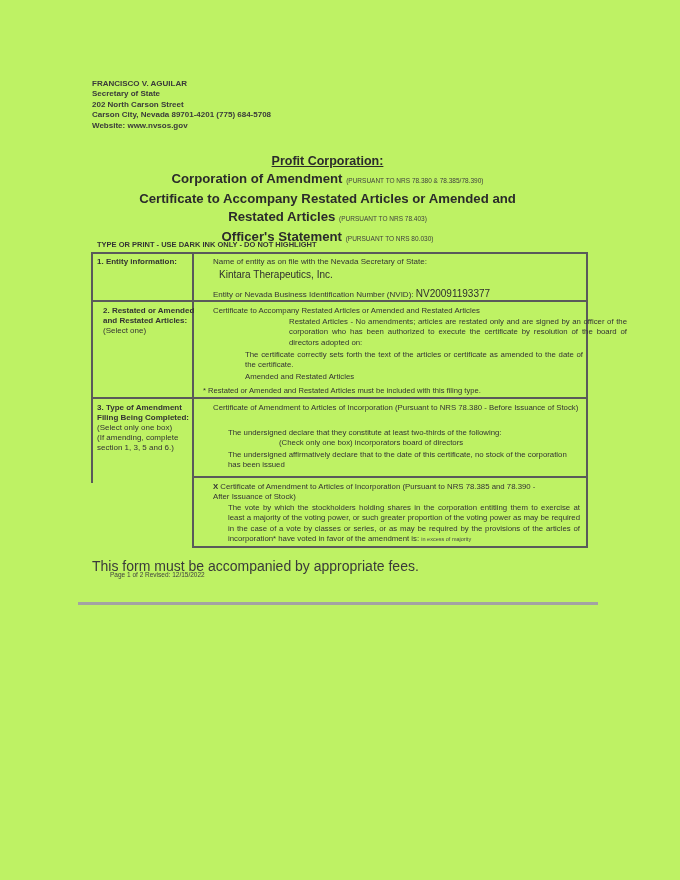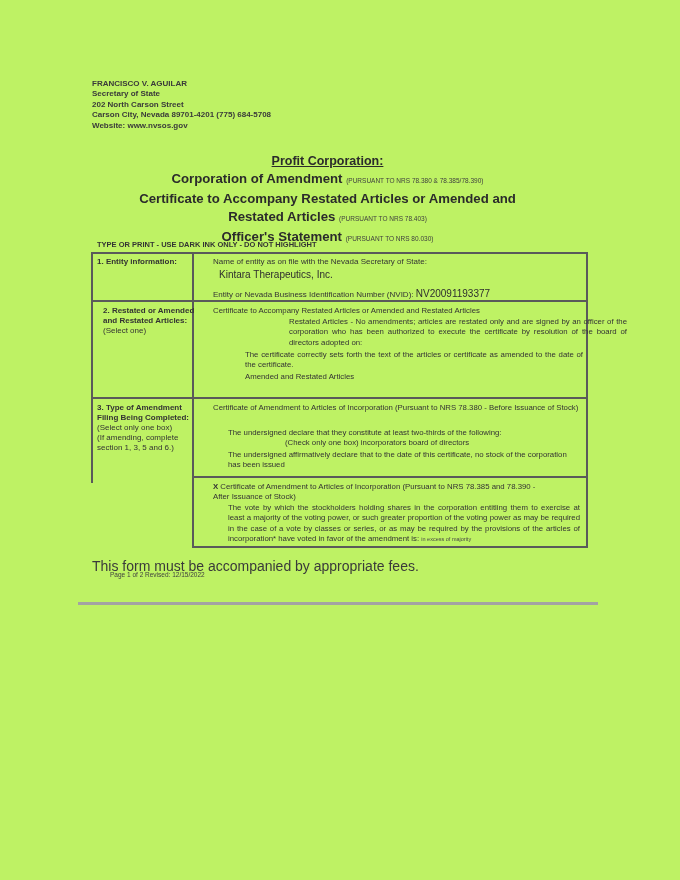--- a/index.html
+++ b/index.html
@@ -70,29 +70,30 @@
   <div class="abs body-txt" style="left:213px; top:289px; font-size:8px;"><span>Entity or Nevada Business Identification Number (NVID):</span> <span class="filled">NV20091193377</span></div>
 
   <div class="abs cell-label" style="left:103px; top:306px; width:93px;">
     <span class="bold">2. Restated or Amended and Restated Articles:</span>
     <div>(Select one)</div>
   </div>
   <div class="abs body-txt" style="left:213px; top:306px; width:370px;">Certificate to Accompany Restated Articles or Amended and Restated Articles</div>
   <div class="abs body-txt just" style="left:245px; top:317px; width:338px;margin-left:44px;">Restated Articles - No amendments; articles are restated only and are signed by an officer of the corporation who has been authorized to execute the certificate by resolution of the board of directors adopted on:</div>
   <div class="abs body-txt just" style="left:245px; top:350px; width:338px;">The certificate correctly sets forth the text of the articles or certificate as amended to the date of the certificate.</div>
   <div class="abs body-txt" style="left:245px; top:372px;">Amended and Restated Articles</div>
+  <div class="abs body-txt" style="left:203px; top:386px; font-size:7.6px;">* Restated or Amended and Restated Articles must be included with this filing type.</div>
 
   <div class="abs cell-label" style="left:97px; top:403px; width:93px;">
     <span class="bold">3. Type of Amendment Filing Being Completed:</span>
     <span>(Select only one box)</span>
     <div style="margin-top:0;">(If amending, complete section 1, 3, 5 and 6.)</div>
   </div>
   <div class="abs body-txt" style="left:213px; top:403px; width:372px;">Certificate of Amendment to Articles of Incorporation (Pursuant to NRS 78.380 - Before Issuance of Stock)</div>
   <div class="abs body-txt" style="left:228px; top:428px; width:355px;">The undersigned declare that they constitute at least two-thirds of the following:</div>
-  <div class="abs body-txt" style="left:240px; top:438px; width:345px;padding-left:45px;">(Check only one box) incorporators board of directors</div>
+  <div class="abs body-txt" style="left:234px; top:438px; width:345px;padding-left:45px;">(Check only one box) incorporators board of directors</div>
   <div class="abs body-txt" style="left:228px; top:450px; width:350px;">The undersigned affirmatively declare that to the date of this certificate, no stock of the corporation has been issued</div>
 
   <div class="abs body-txt" style="left:213px; top:482px; width:335px;"><span class="bold">X</span><span> Certificate of Amendment to Articles of Incorporation (Pursuant to NRS 78.385 and 78.390 - After Issuance of Stock)</span></div>
   <div class="abs body-txt just" style="left:228px; top:503px; width:352px;"><span>The vote by which the stockholders holding shares in the corporation entitling them to exercise at least a majority of the voting power, or such greater proportion of the voting power as may be required in the case of a vote by classes or series, or as may be required by the provisions of the articles of incorporation* have voted in favor of the amendment is: </span><span class="tiny">in excess of majority</span></div>
 
   <div class="abs footer-fees">This form must be accompanied by appropriate fees.</div>
   <div class="abs footer-page">Page 1 of 2 Revised: 12/15/2022</div>
 
   <div class="grayrule" style="left:78px; top:602px; width:520px; height:3px;"></div>
 

